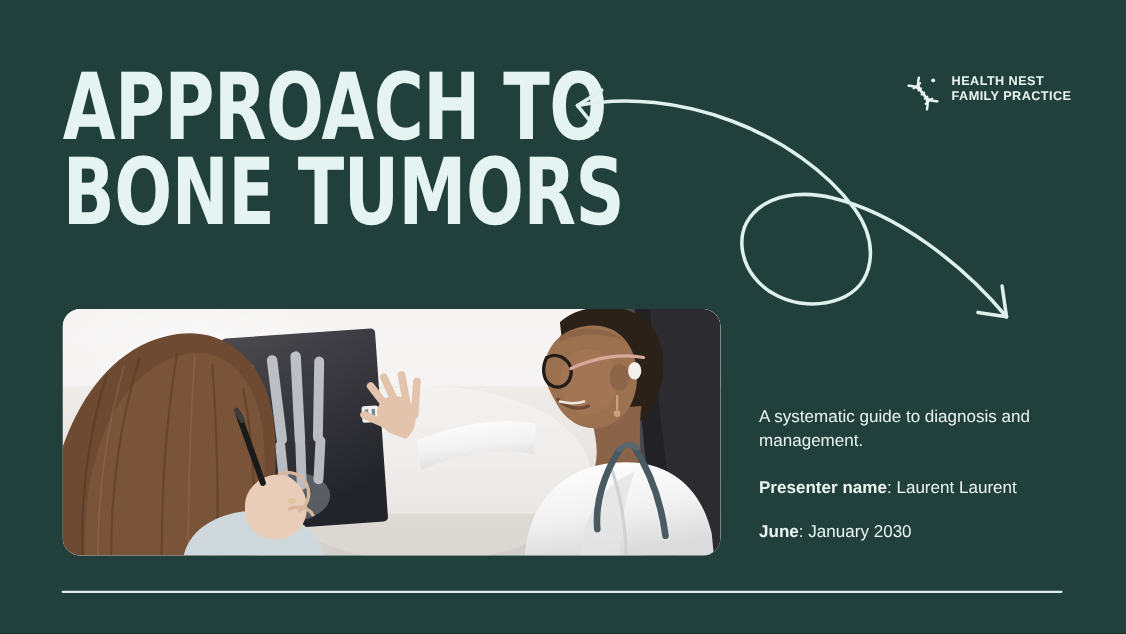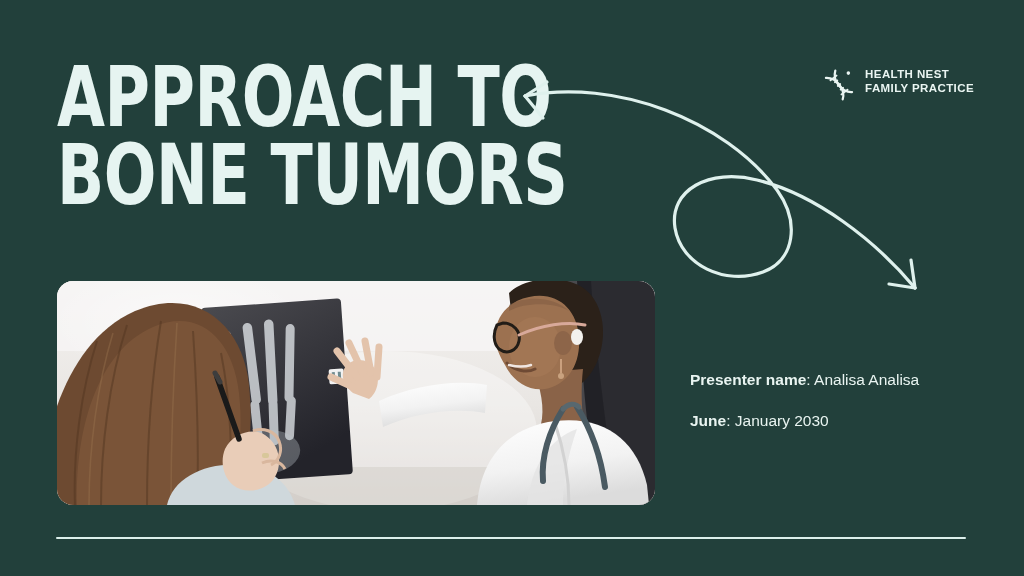--- a/index.html
+++ b/index.html
@@ -312,19 +312,20 @@
         <path d="M 498 142 C 506 166, 512 194, 512 224" fill="none" stroke="#d2d2d2" stroke-width="3"></path>
 
         <path d="M 506 128 C 492 150, 484 176, 486 200" fill="none" stroke="#4a5a62" stroke-width="6" stroke-linecap="round"></path>
         <path d="M 520 126 C 534 148, 544 176, 548 206" fill="none" stroke="#4a5a62" stroke-width="6" stroke-linecap="round"></path>
         <path d="M 506 128 C 512 122, 518 122, 522 126" fill="none" stroke="#58686f" stroke-width="5" stroke-linecap="round"></path>
       </g>
     </svg>
   </div>
 
   <div class="info">
-    <p class="meta"><b>Presenter name</b><span>: Analisa Analisa</span></p>
+    <p class="subtitle">A systematic guide to diagnosis and management.</p>
+    <p class="meta"><b>Presenter name</b><span>: Laurent Laurent</span></p>
     <p class="meta"><b>June</b><span>: January 2030</span></p>
   </div>
 
   <div class="rule"></div>
 
 </div>
 
 </body></html>

